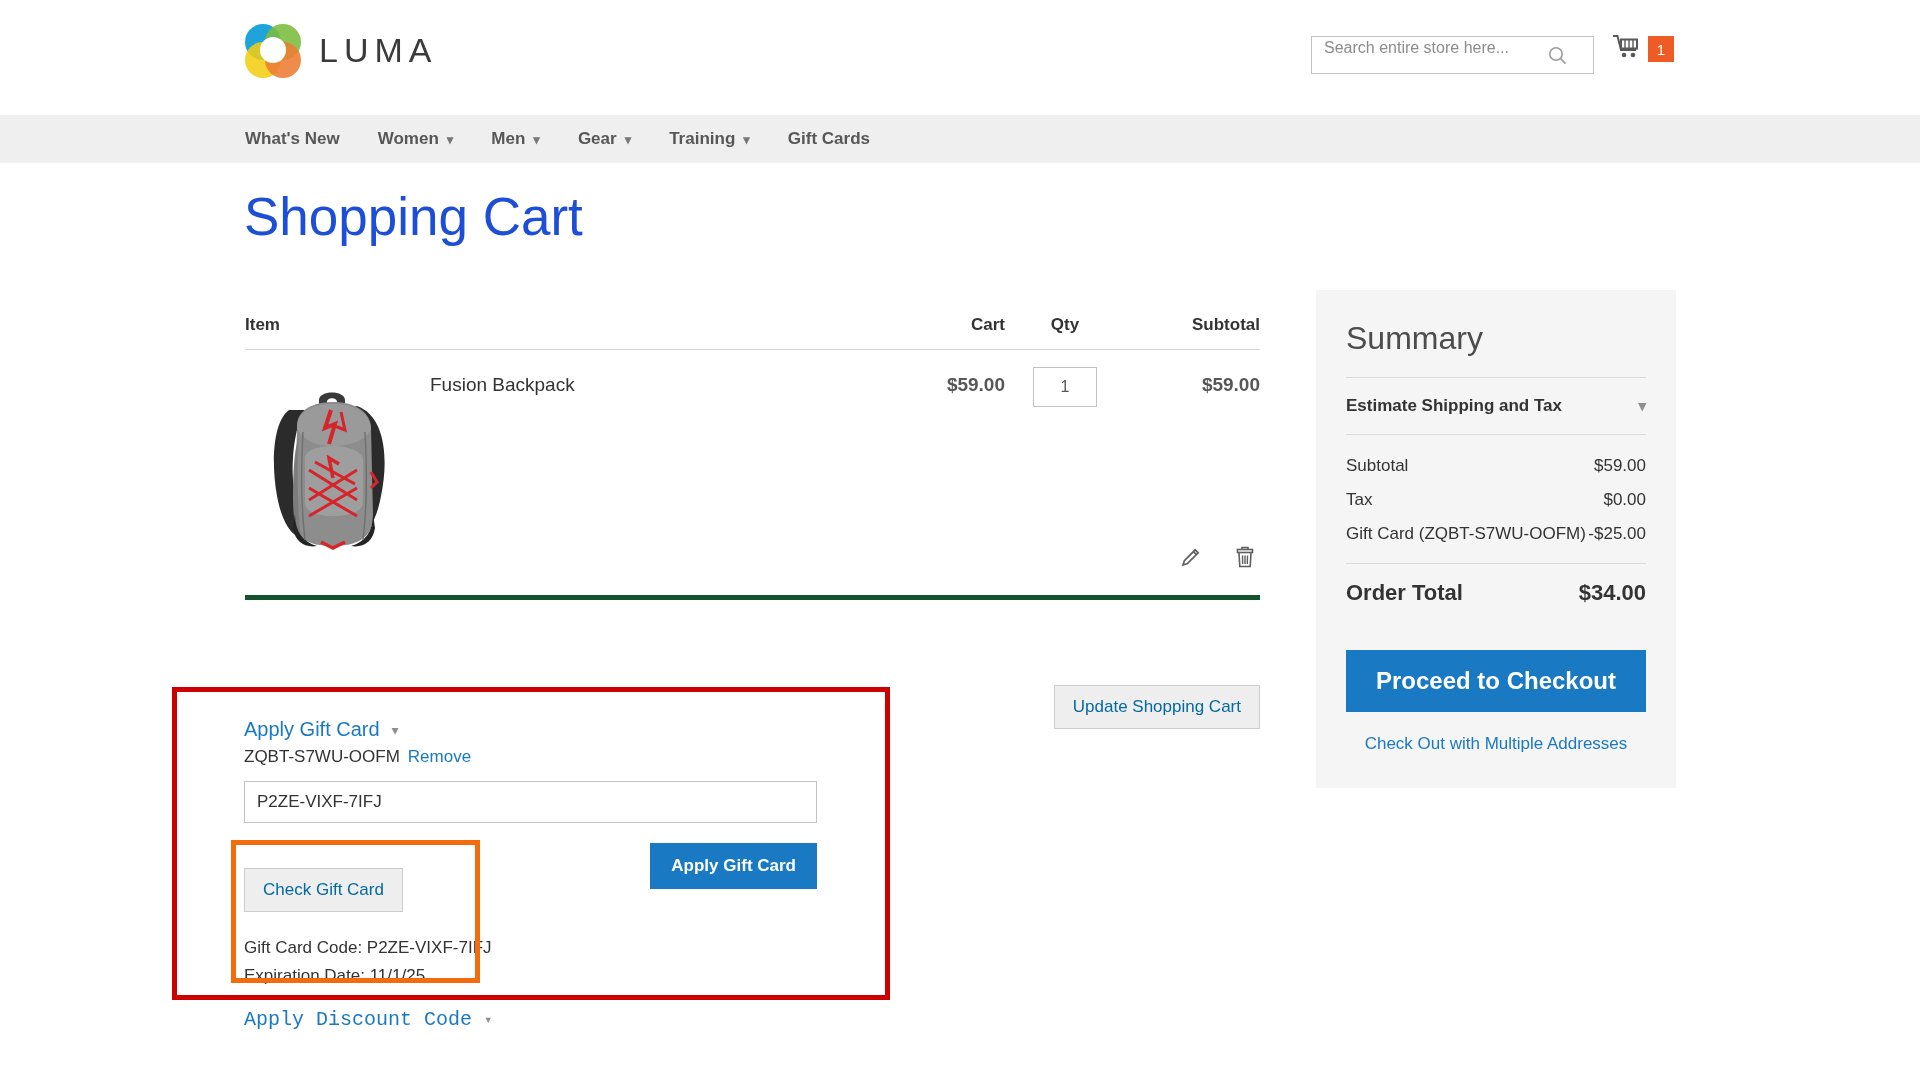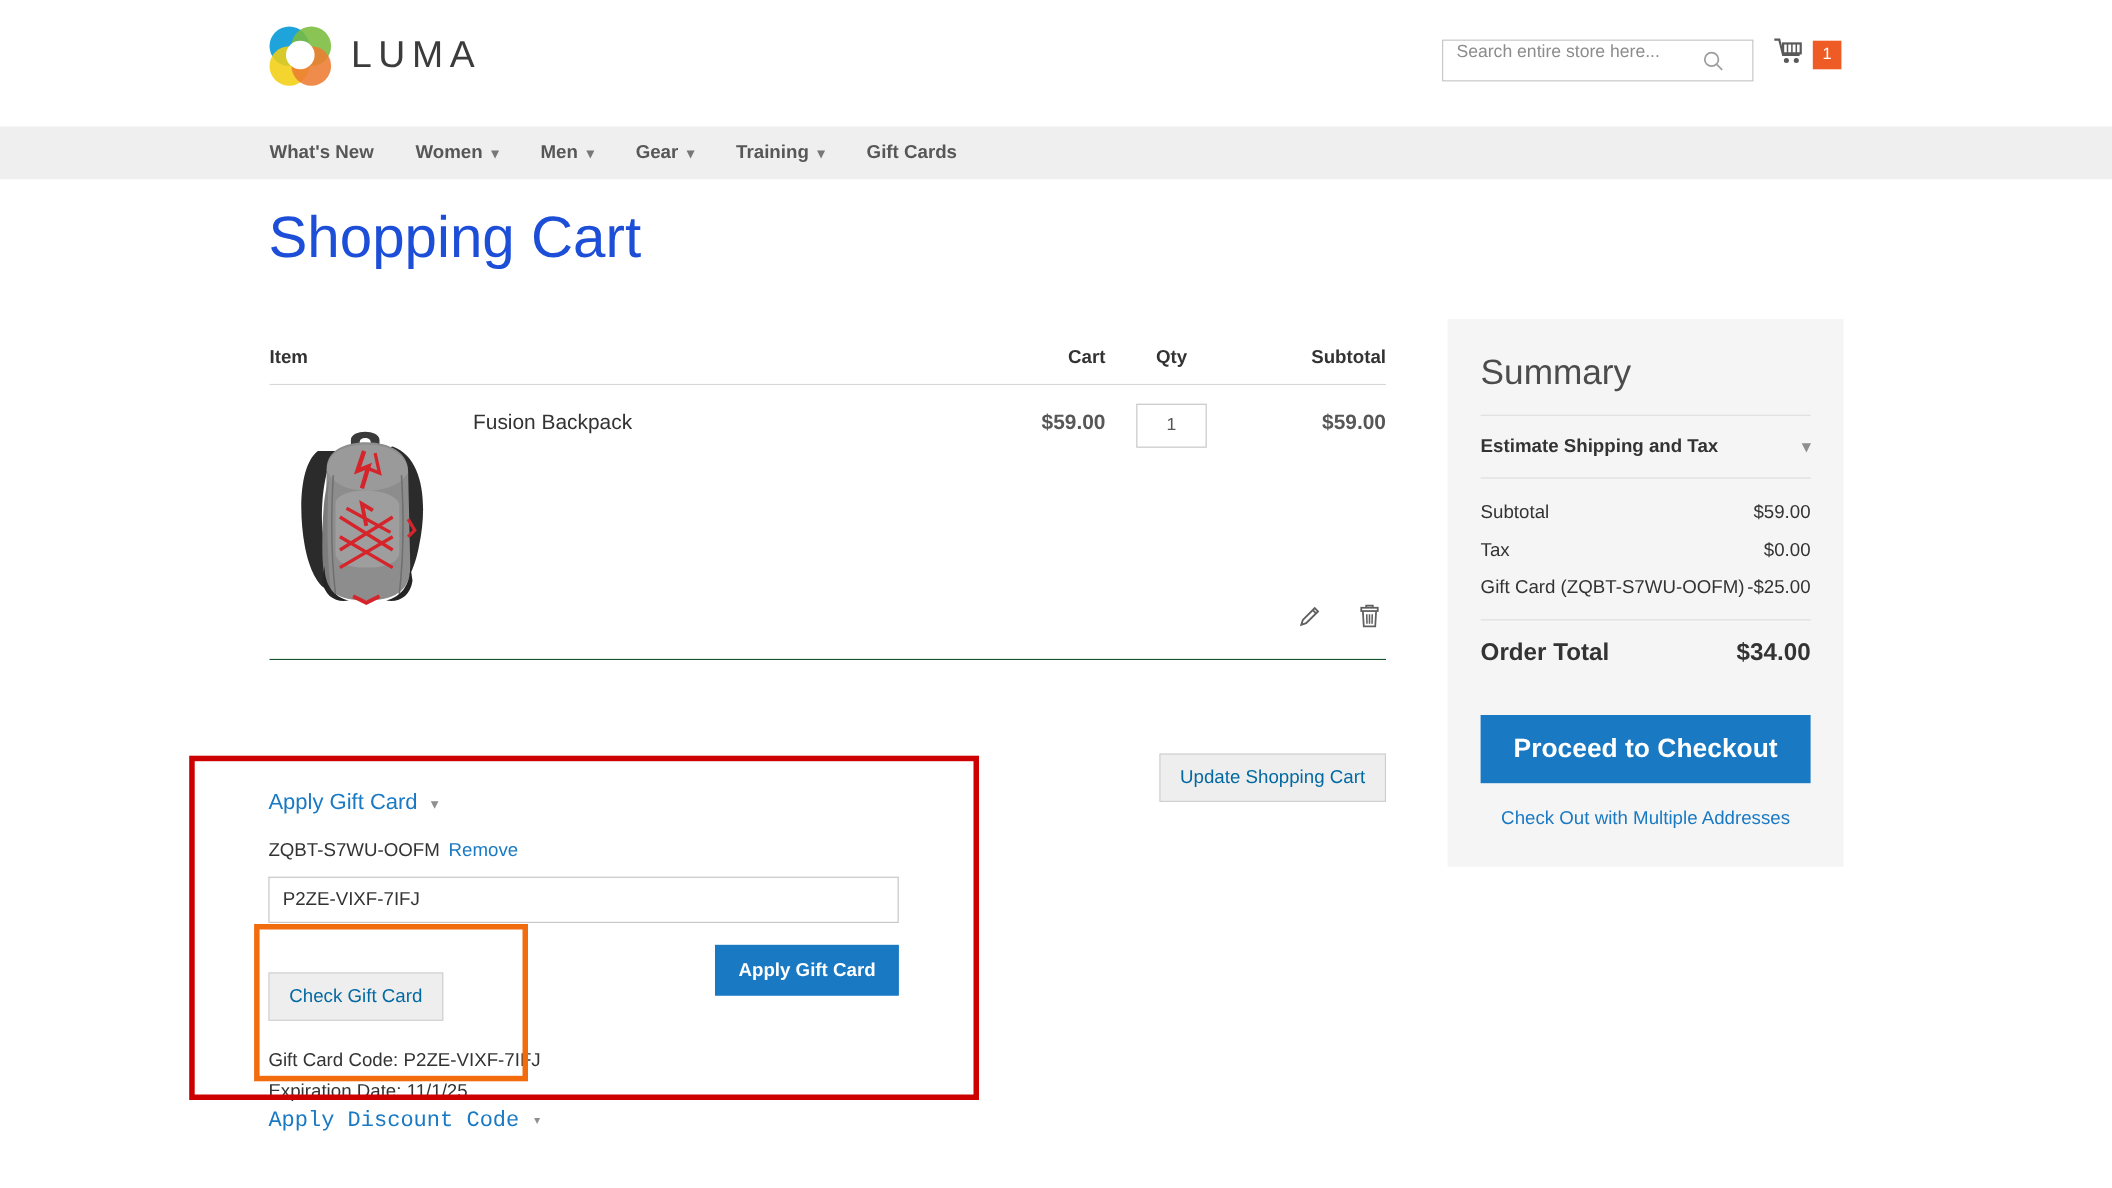--- a/index.html
+++ b/index.html
@@ -88,21 +88,21 @@
     font-size: 17px; font-weight: bold; color: #333;
     border-bottom: 1px solid #d6d6d6; padding-bottom: 14px;
   }
   .col-item     { width: 640px; }
   .col-price    { width: 120px; text-align: right; }
   .col-qty      { width: 120px; text-align: center; }
   .col-subtotal { width: 135px; text-align: right; }
 
   .cart-row {
     display: flex; padding-top: 16px; min-height: 250px;
-    border-bottom: 1px solid #14532d; position: relative;
+    border-bottom: 5px solid #14532d; position: relative;
   }
   .prod-cell { width: 640px; display: flex; align-items: flex-start; }
   .prod-thumb { width: 175px; height: 190px; position: relative; margin-left: 0px; }
   .prod-name {
     font-size: 19px; color: #333; margin-left: 10px; margin-top: 8px;
   }
   .price-cell, .sub-cell {
     font-size: 19px; font-weight: bold; color: #575757;
     padding-top: 8px;
   }
@@ -132,21 +132,21 @@
   }
 
   
   .giftcard-block { position: absolute; left: 244px; top: 718px; width: 600px; }
   .collapse-link {
     display: flex; align-items: center; gap: 12px;
     font-size: 20px; color: #1979c3; cursor: pointer;
   }
   .collapse-link .chev { color: #8f8f8f; font-size: 14px; }
   .applied-row {
-    margin-top: 22px; font-size: 17px; color: #333;
+    margin-top: 6px; font-size: 17px; color: #333;
     display: flex; align-items: baseline; gap: 8px;
   }
   .applied-row .remove { color: #1979c3; cursor: pointer; }
   .gc-input {
     margin-top: 14px; width: 573px; height: 42px;
     border: 1px solid #c2c2c2; background: #fff;
     font-family: "Liberation Sans", sans-serif; font-size: 17px; color: #333;
     padding: 0 12px; outline: none;
   }
   .gc-buttons {

